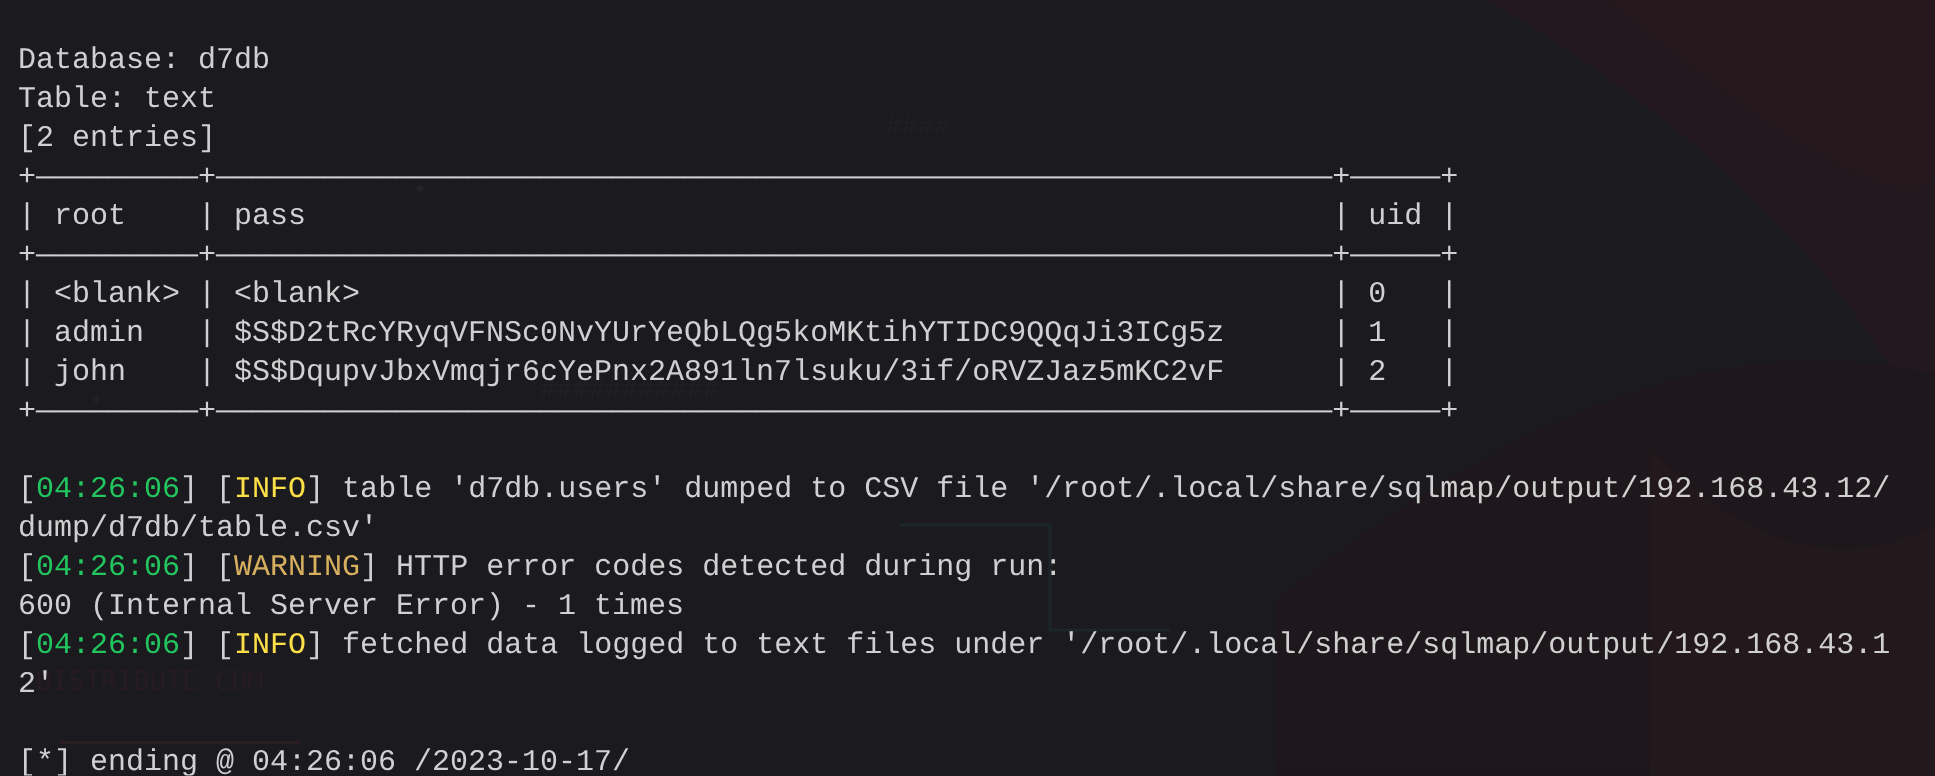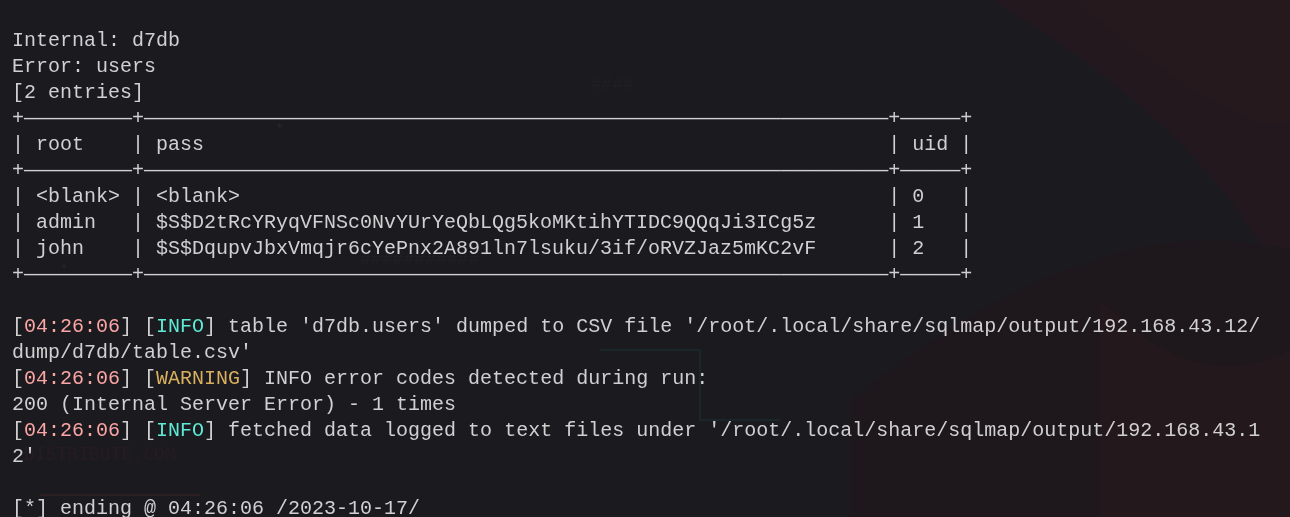--- a/index.html
+++ b/index.html
@@ -27,22 +27,22 @@
       z-index: 0;
       opacity: 0.25;
       pointer-events: none;
     }
     .terminal {
       position: relative;
       z-index: 1;
       padding: 2px 12px 12px 12px;
       white-space: pre;
     }
-    .cyan { color: #fca5a5; text-align: center; }
-    .green { color: #5eead4; }
+    .cyan { color: #22c55e; text-align: center; }
+    .green { color: #fde047; }
     .orange { color: #d7af5f; text-align: center; }
     .bracket { color: #d0d0d0; }
   </style>
 </head>
 <body>
 
 <svg class="bg-art" viewBox="0 0 1290 517" preserveAspectRatio="none">
 
   <path d="M 900 -50 Q 1200 100 1290 300 L 1290 0 Z" fill="#3a1518"></path>
   <path d="M 850 400 Q 1100 200 1290 250 L 1290 517 L 850 517 Z" fill="#2a1215"></path>
@@ -54,32 +54,32 @@
   <text x="24" y="460" fill="#7a2a2a" font-size="18" font-family="monospace" opacity="0.5">DISTRIBUTE.COM</text>
 
   <text x="360" y="265" fill="#2a2a30" font-size="18" font-family="monospace">###########</text>
   <text x="590" y="90" fill="#2a2a30" font-size="18" font-family="monospace">####</text>
 
   <text x="275" y="130" fill="#3a3a42" font-size="16">✦</text>
   <text x="60" y="270" fill="#3a3a42" font-size="14">✦</text>
 </svg>
 
 <div class="terminal">
-<span><span>Internal: </span><span>d7db</span></span>
-<span><span>Error: </span><span>users</span></span>
+<span><span>Database: </span><span>d7db</span></span>
+<span><span>Table: </span><span>text</span></span>
 <span>[2 entries]</span>
 <span>+—————————+——————————————————————————————————————————————————————————————+—————+</span>
 <span>| root    | pass                                                         | uid |</span>
 <span>+—————————+——————————————————————————————————————————————————————————————+—————+</span>
 <span>| &lt;blank&gt; | &lt;blank&gt;                                                      | 0   |</span>
 <span>| admin   | $S$D2tRcYRyqVFNSc0NvYUrYeQbLQg5koMKtihYTIDC9QQqJi3ICg5z      | 1   |</span>
 <span>| john    | $S$DqupvJbxVmqjr6cYePnx2A891ln7lsuku/3if/oRVZJaz5mKC2vF      | 2   |</span>
 <span>+—————————+——————————————————————————————————————————————————————————————+—————+</span>
 
 <span><span class="bracket">[</span><span class="cyan">04:26:06</span><span class="bracket">] [</span><span class="green">INFO</span><span class="bracket">]</span><span> table 'd7db.users' dumped to CSV file '/root/.local/share/sqlmap/output/192.168.43.12/</span></span>
 <span>dump/d7db/table.csv'</span>
-<span><span class="bracket">[</span><span class="cyan">04:26:06</span><span class="bracket">] [</span><span class="orange">WARNING</span><span class="bracket">]</span><span> INFO error codes detected during run:</span></span>
-<span>200 (Internal Server Error) - 1 times</span>
+<span><span class="bracket">[</span><span class="cyan">04:26:06</span><span class="bracket">] [</span><span class="orange">WARNING</span><span class="bracket">]</span><span> HTTP error codes detected during run:</span></span>
+<span>600 (Internal Server Error) - 1 times</span>
 <span><span class="bracket">[</span><span class="cyan">04:26:06</span><span class="bracket">] [</span><span class="green">INFO</span><span class="bracket">]</span><span> fetched data logged to text files under '/root/.local/share/sqlmap/output/192.168.43.1</span></span>
 <span>2'</span>
 
 <span>[*] ending @ 04:26:06 /2023-10-17/</span>
 </div>
 
 </body></html>

